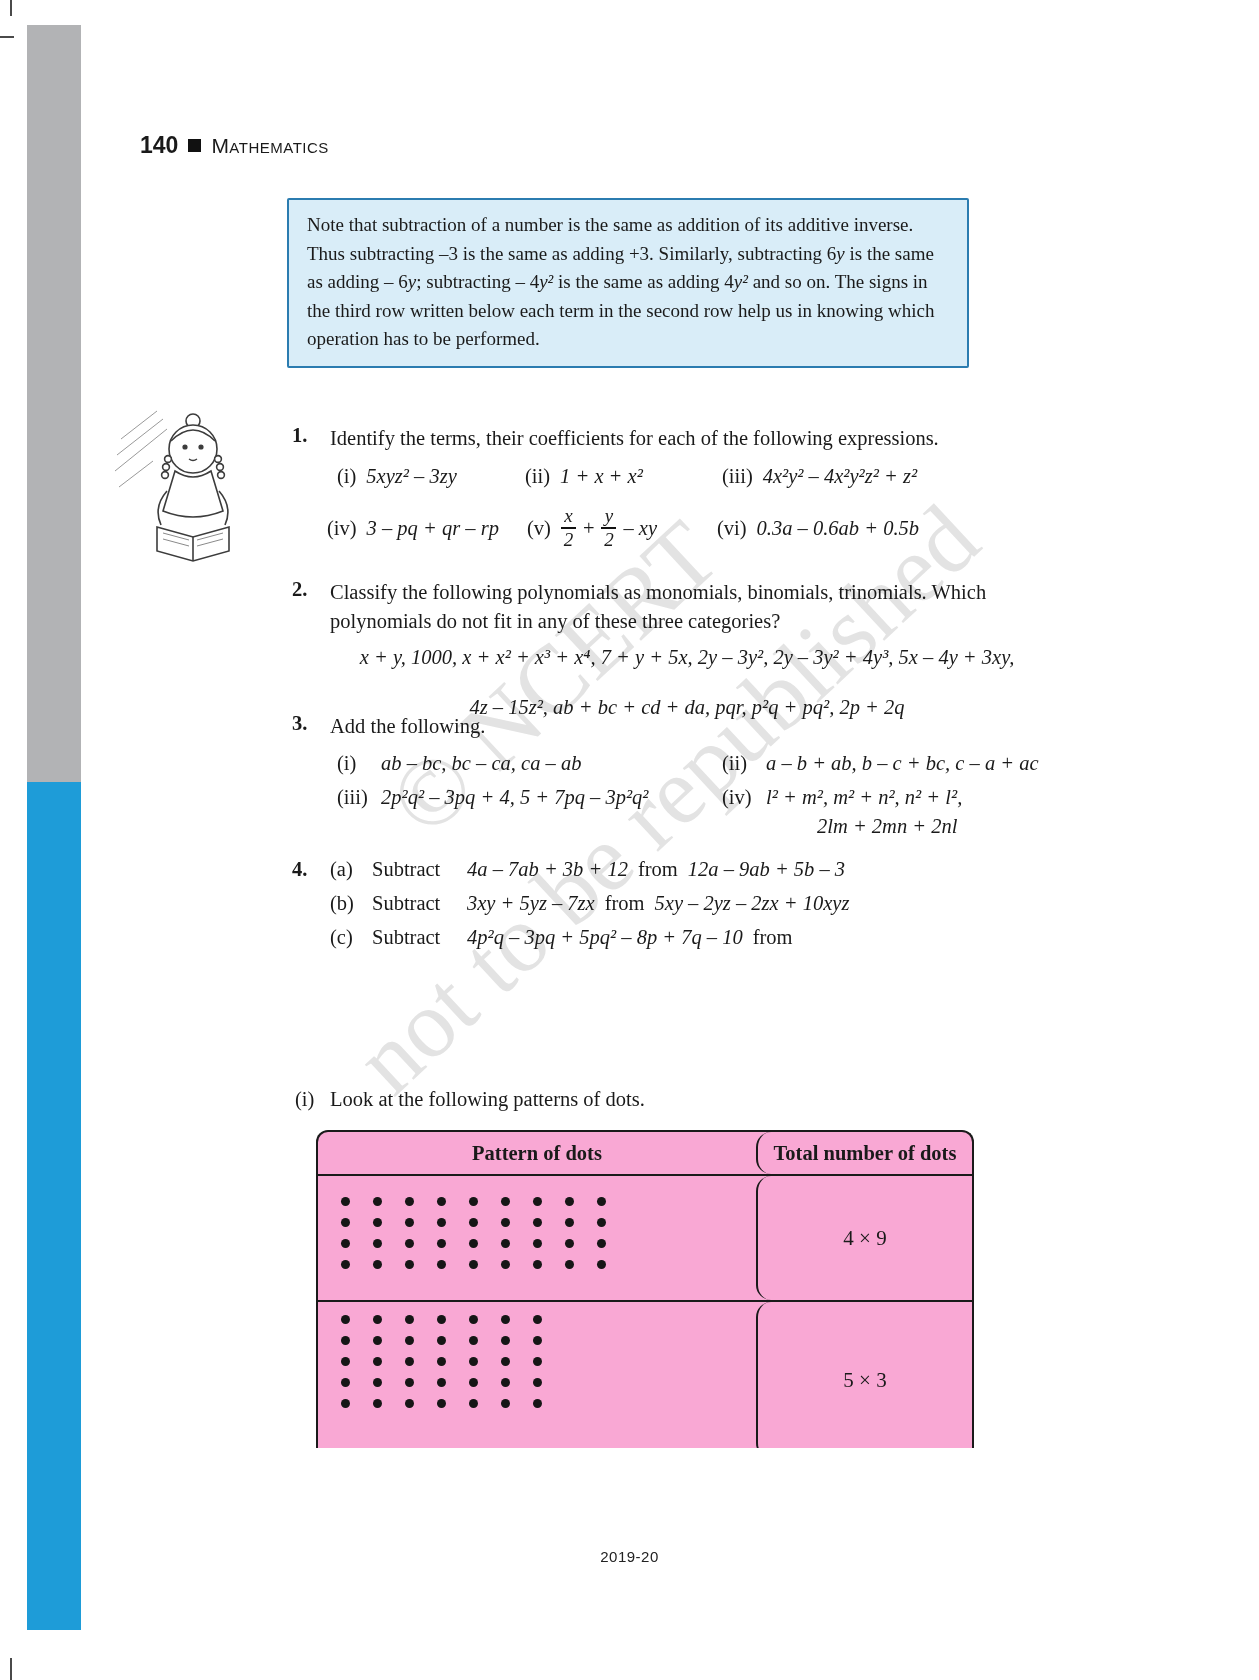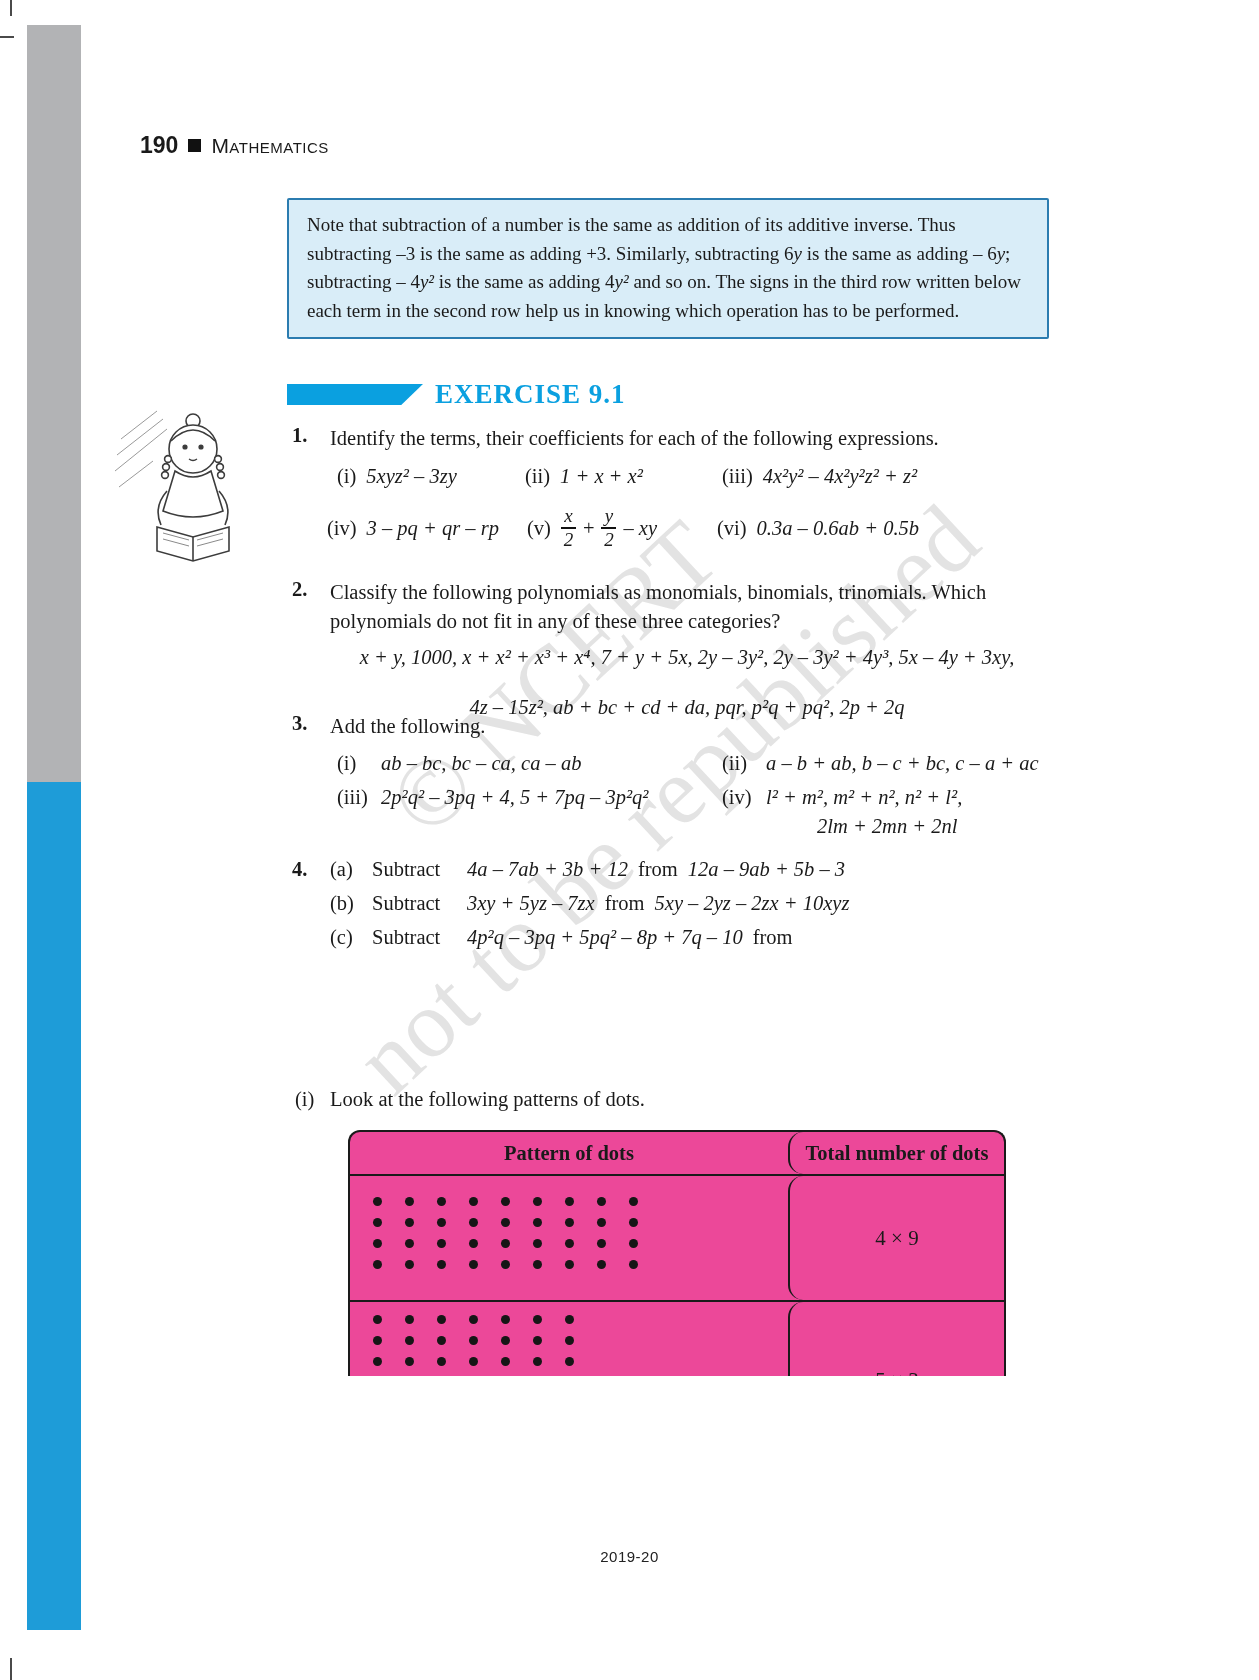--- a/index.html
+++ b/index.html
@@ -16,21 +16,21 @@
   .bar-blue { position:absolute; left:27px; top:782px; width:54px; height:848px; background:#1e9cd8; z-index:1; }
 
   
   .runhead { left:140px; top:132px; display:flex; align-items:center; gap:10px;
              font-family:"Liberation Sans","DejaVu Sans",sans-serif; }
   .runhead .pageno { font-weight:bold; font-size:23px; }
   .runhead .sq { width:13px; height:13px; background:#111; }
   .runhead .subject { font-variant:small-caps; font-size:21px; letter-spacing:.5px; }
 
   
-  .note-box { left:287px; top:198px; width:762px; box-sizing:border-box;
+  .note-box { left:287px; top:198px; width:682px; box-sizing:border-box;
               background:#d9edf8; border:2px solid #2b7cb0; border-radius:2px;
               padding:11px 18px 12px 18px; }
   .note-text { margin:0; font-size:19px; line-height:1.5; }
   .var { font-style:italic; }
 
   
   .ex-title { left:287px; top:379px; display:flex; align-items:center; gap:12px; }
   .ex-flag { width:136px; height:21px; background:#0aa0e0;
              clip-path:polygon(0 0,100% 0,84% 100%,0 100%); }
   .ex-title-text { color:#0aa0e0; font-weight:bold; font-size:27px; letter-spacing:1px; }
@@ -71,22 +71,22 @@
 
   
   .sec96 { left:287px; top:1024px; display:flex; gap:16px;
            color:#0b9fe1; font-weight:bold; font-size:24.5px; }
 
   
   .dots-line { left:287px; top:1088px; display:flex; font-size:20.5px; }
   .dots-line .lbl { width:35px; margin-left:8px; }
 
   
-  .dots-table { left:348px; top:1130px; width:658px; height:246px; box-sizing:border-box;
-                background:#ec4899; border:2px solid #1a1a1a; border-bottom:none;
+  .dots-table { left:316px; top:1130px; width:658px; height:318px; box-sizing:border-box;
+                background:#f9a8d4; border:2px solid #1a1a1a; border-bottom:none;
                 border-radius:12px 12px 0 0; overflow:hidden; }
   .dt-header { display:flex; height:42px; border-bottom:2px solid #1a1a1a; }
   .dt-hcell { display:flex; align-items:center; justify-content:center;
               font-weight:bold; font-size:20.5px; }
   .colL { width:438px; box-sizing:border-box; }
   .colR { flex:1; border-left:2px solid #1a1a1a; box-sizing:border-box;border-radius:15px; }
   .dt-row { display:flex; }
   .dt-row.r1 { height:124px; border-bottom:2px solid #1a1a1a; }
   .dt-row.r2 { height:156px; }
   .dt-cell { box-sizing:border-box; }
@@ -122,21 +122,21 @@
 
   <div class="bar-gray"></div>
   <div class="bar-blue"></div>
 
   <div class="watermark">
     <div class="wm1">© NCERT</div>
     <div class="wm2">not to be republished</div>
   </div>
 
   <div class="abs runhead">
-    <span class="pageno">190</span>
+    <span class="pageno">140</span>
     <span class="sq"></span>
     <span class="subject">Mathematics</span>
   </div>
 
   <div class="abs note-box">
     <p class="note-text"><span>Note that subtraction of a number is the same as addition of its additive inverse. Thus subtracting –3 is the same as adding +3. Similarly, subtracting 6</span><span class="var">y</span><span> is the same as adding – 6</span><span class="var">y</span><span>; subtracting – 4</span><span class="var">y²</span><span> is the same as adding 4</span><span class="var">y²</span><span> and so on. The signs in the third row written below each term in the second row help us in knowing which operation has to be performed.</span></p>
   </div>
 
   <div class="abs girl">
     <svg width="158" height="168" viewBox="0 0 158 168">
@@ -165,24 +165,20 @@
       </g>
       <g stroke="#3c3c3c" stroke-width="1.3" fill="none">
         <path d="M76 54 Q80 57 84 54"></path>
       </g>
       <g stroke="#8a8a8a" stroke-width="1" fill="none">
         <path d="M50 128 L76 135 M50 134 L76 141 M84 135 L110 128 M84 141 L110 134"></path>
       </g>
     </svg>
   </div>
 
-  <div class="abs ex-title">
-    <span class="ex-flag"></span>
-    <span class="ex-title-text">EXERCISE 9.1</span>
-  </div>
 
   <div class="abs qblock" style="top:424px;">
     <div class="qrow">
       <span class="qnum">1.</span>
       <span class="qtext">Identify the terms, their coefficients for each of the following expressions.</span>
     </div>
     <div class="opt-row1">
       <span class="opt c1a">
           <span class="lbl">(i)</span>
           <span class="expr">5xyz² – 3zy</span>

